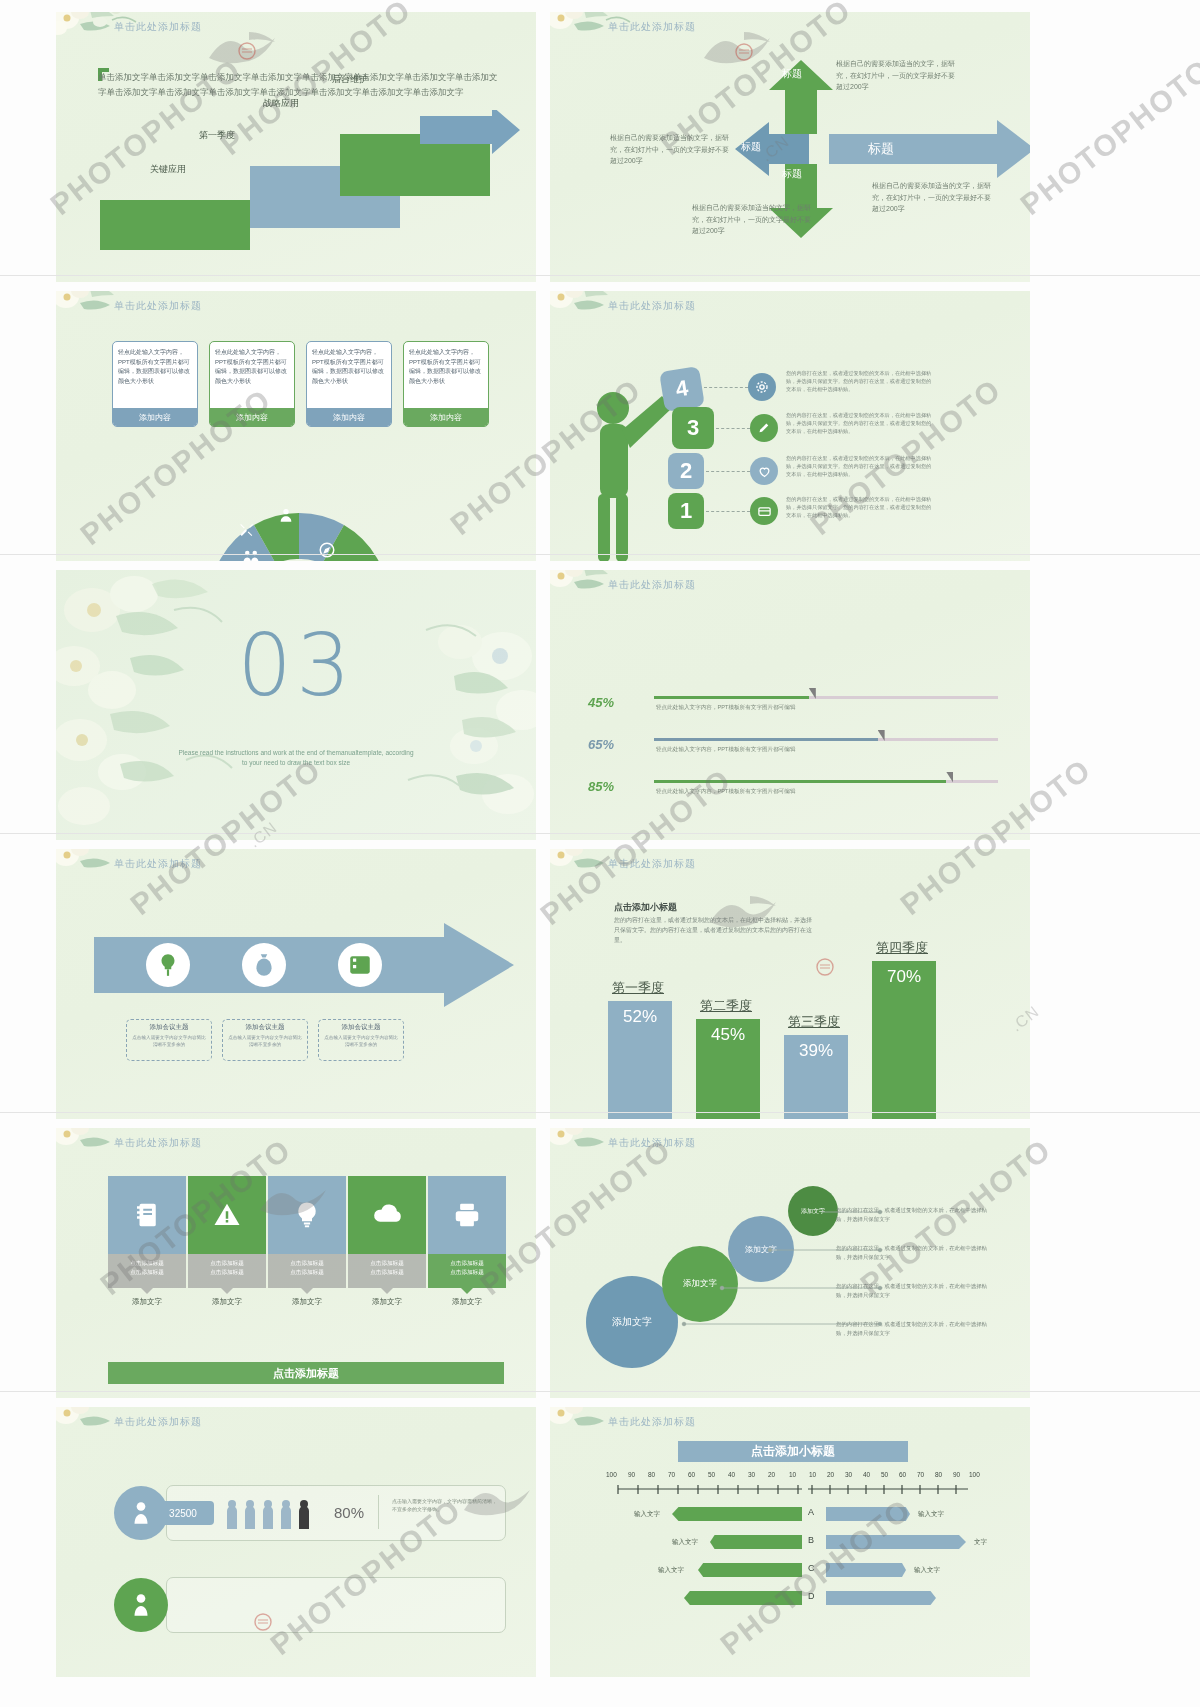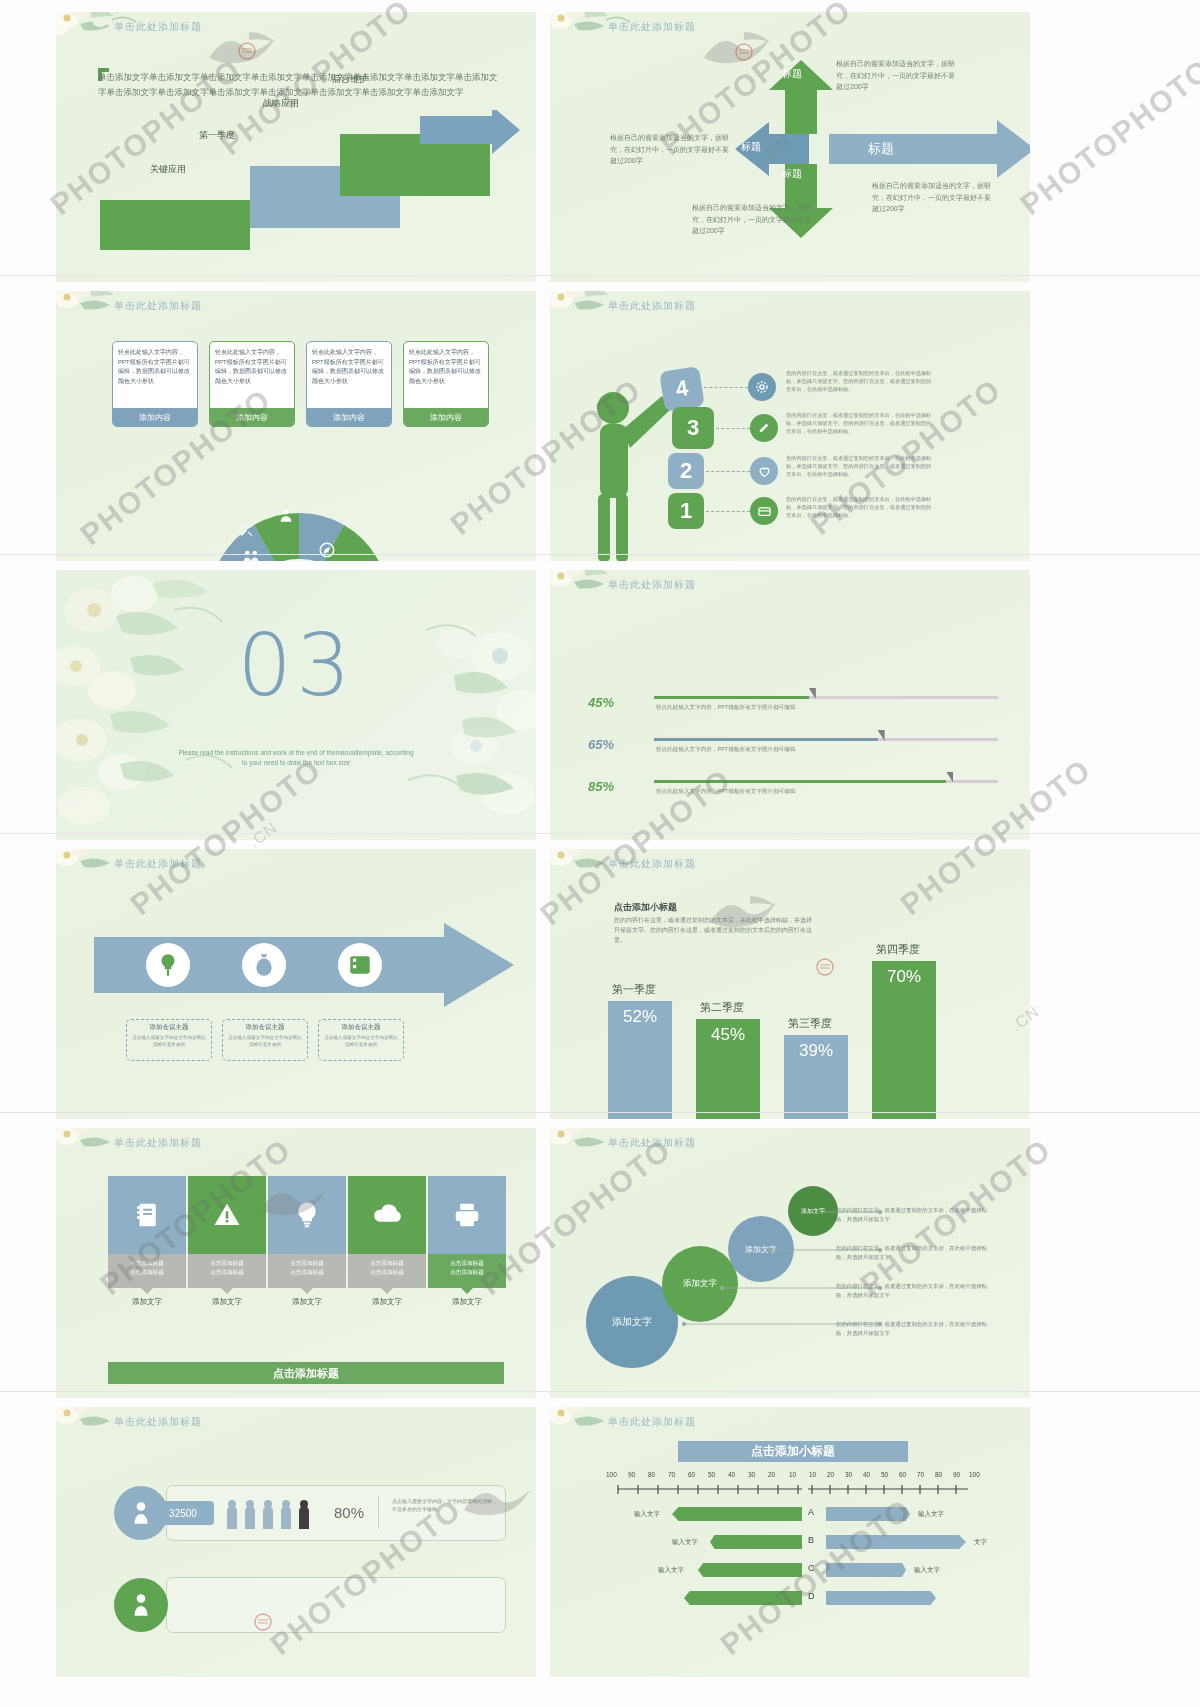--- a/index.html
+++ b/index.html
@@ -116,21 +116,21 @@
               background: #fff; display:flex; align-items:center; justify-content:center; }
   .meet-box { position: absolute; width: 86px; height: 42px; border: 1px dashed #8aa5b5;
               border-radius: 5px; padding: 3px; text-align:center; }
   .meet-box .t { font-size: 6.5px; color: #4f6070; }
   .meet-box .d { font-size: 4.6px; line-height: 7px; color: #7e8c95; margin-top: 2px; }
 
   
   .col { position: absolute; bottom: 0; display: flex; align-items: flex-start;
          justify-content: center; color: #fff; }
   .col-val { margin-top: 6px; font-size: 17px; }
-  .col-lab { position: absolute; font-size: 11px; color: #4a5a4a; white-space: nowrap; }
+  .col-lab { position: absolute; font-size: 13px; color: #4a5a4a; white-space: nowrap; text-decoration: underline; }
   .s8-h3 { position: absolute; left: 64px; top: 52px; font-size: 9px; font-weight: 700; color: #45504a; }
   .s8-p { position: absolute; left: 64px; top: 66px; width: 200px;
           font-size: 6px; line-height: 10px; color: #7a867e; }
 
   
   .tile { position: absolute; top: 48px; width: 78px; }
   .tile .ic { height: 78px; display:flex; align-items:center; justify-content:center; }
   .tile .gray { height: 34px; background: rgba(150,150,150,.62); color:#fff;
                 font-size: 5.6px; line-height: 9px; text-align:center; padding-top: 5px; }
   .tile .gray.accent { background: #6aa95f; }

